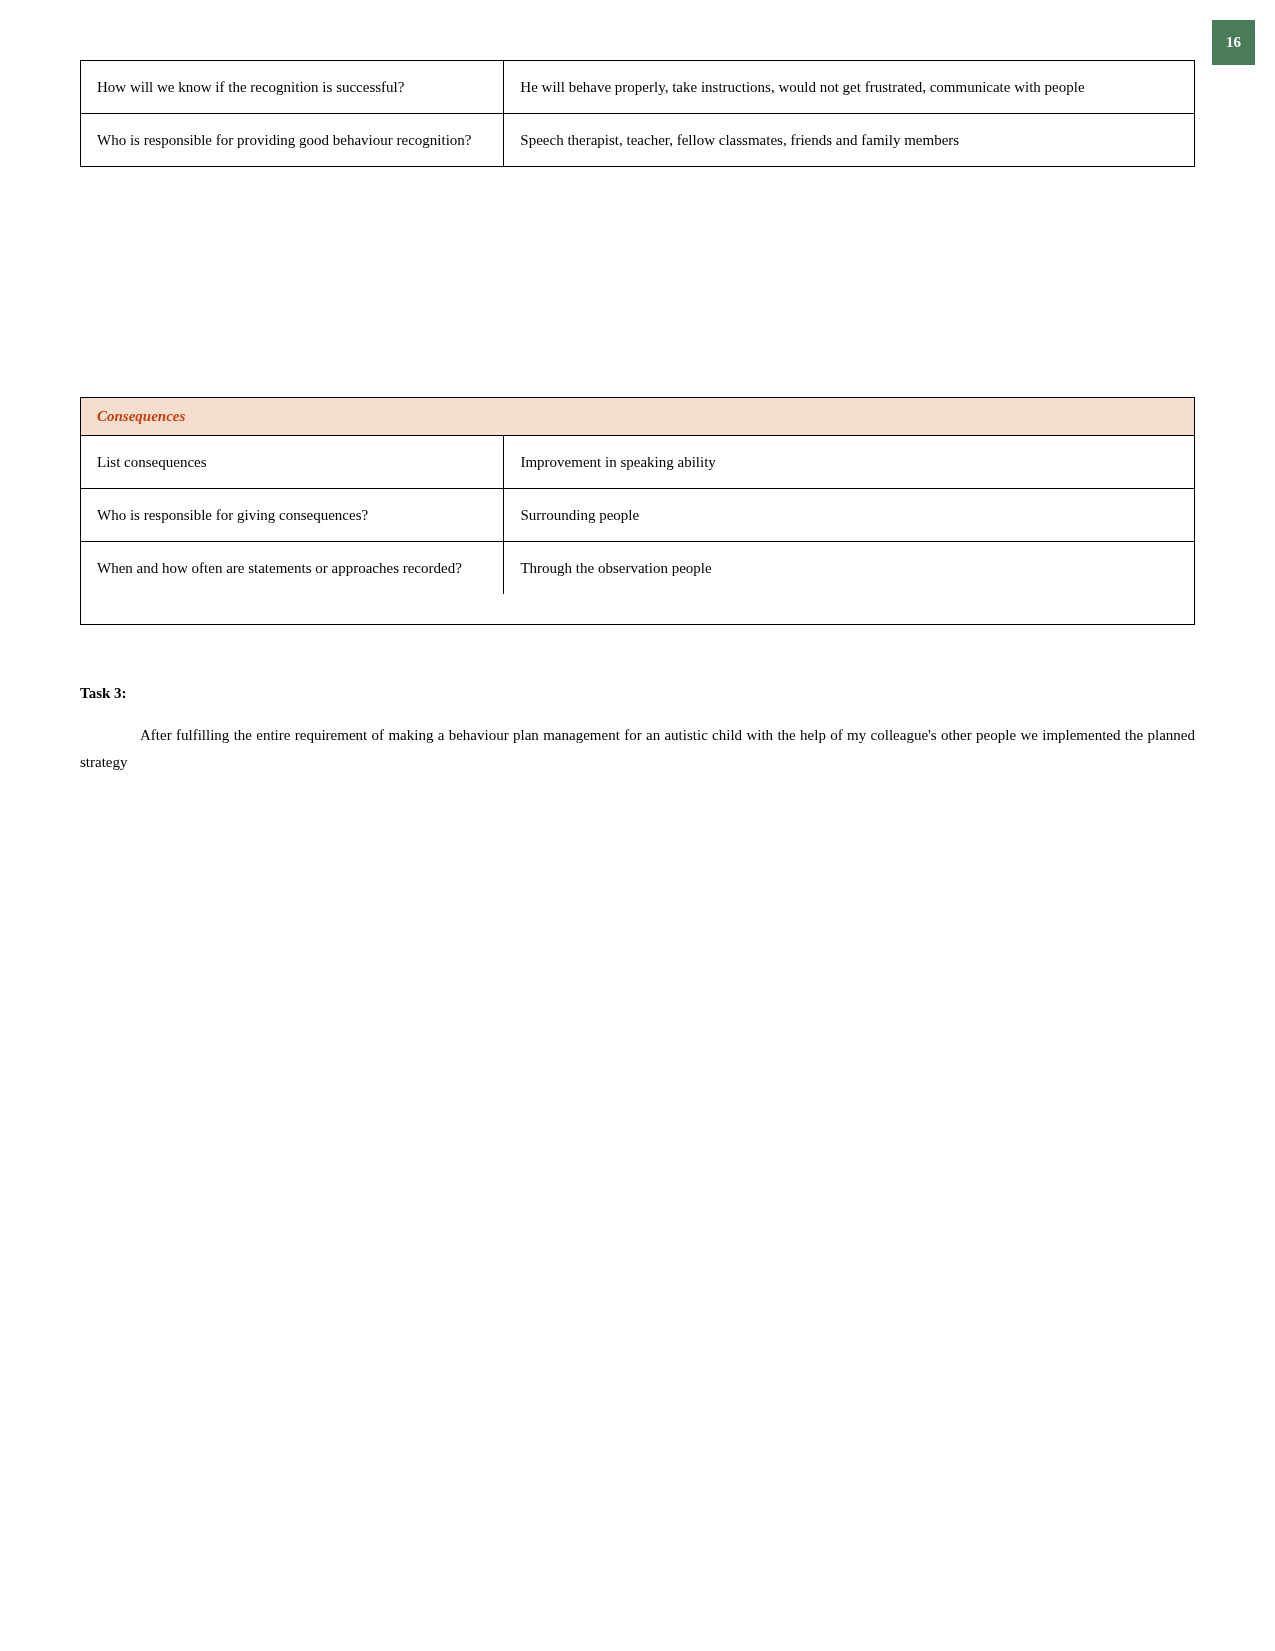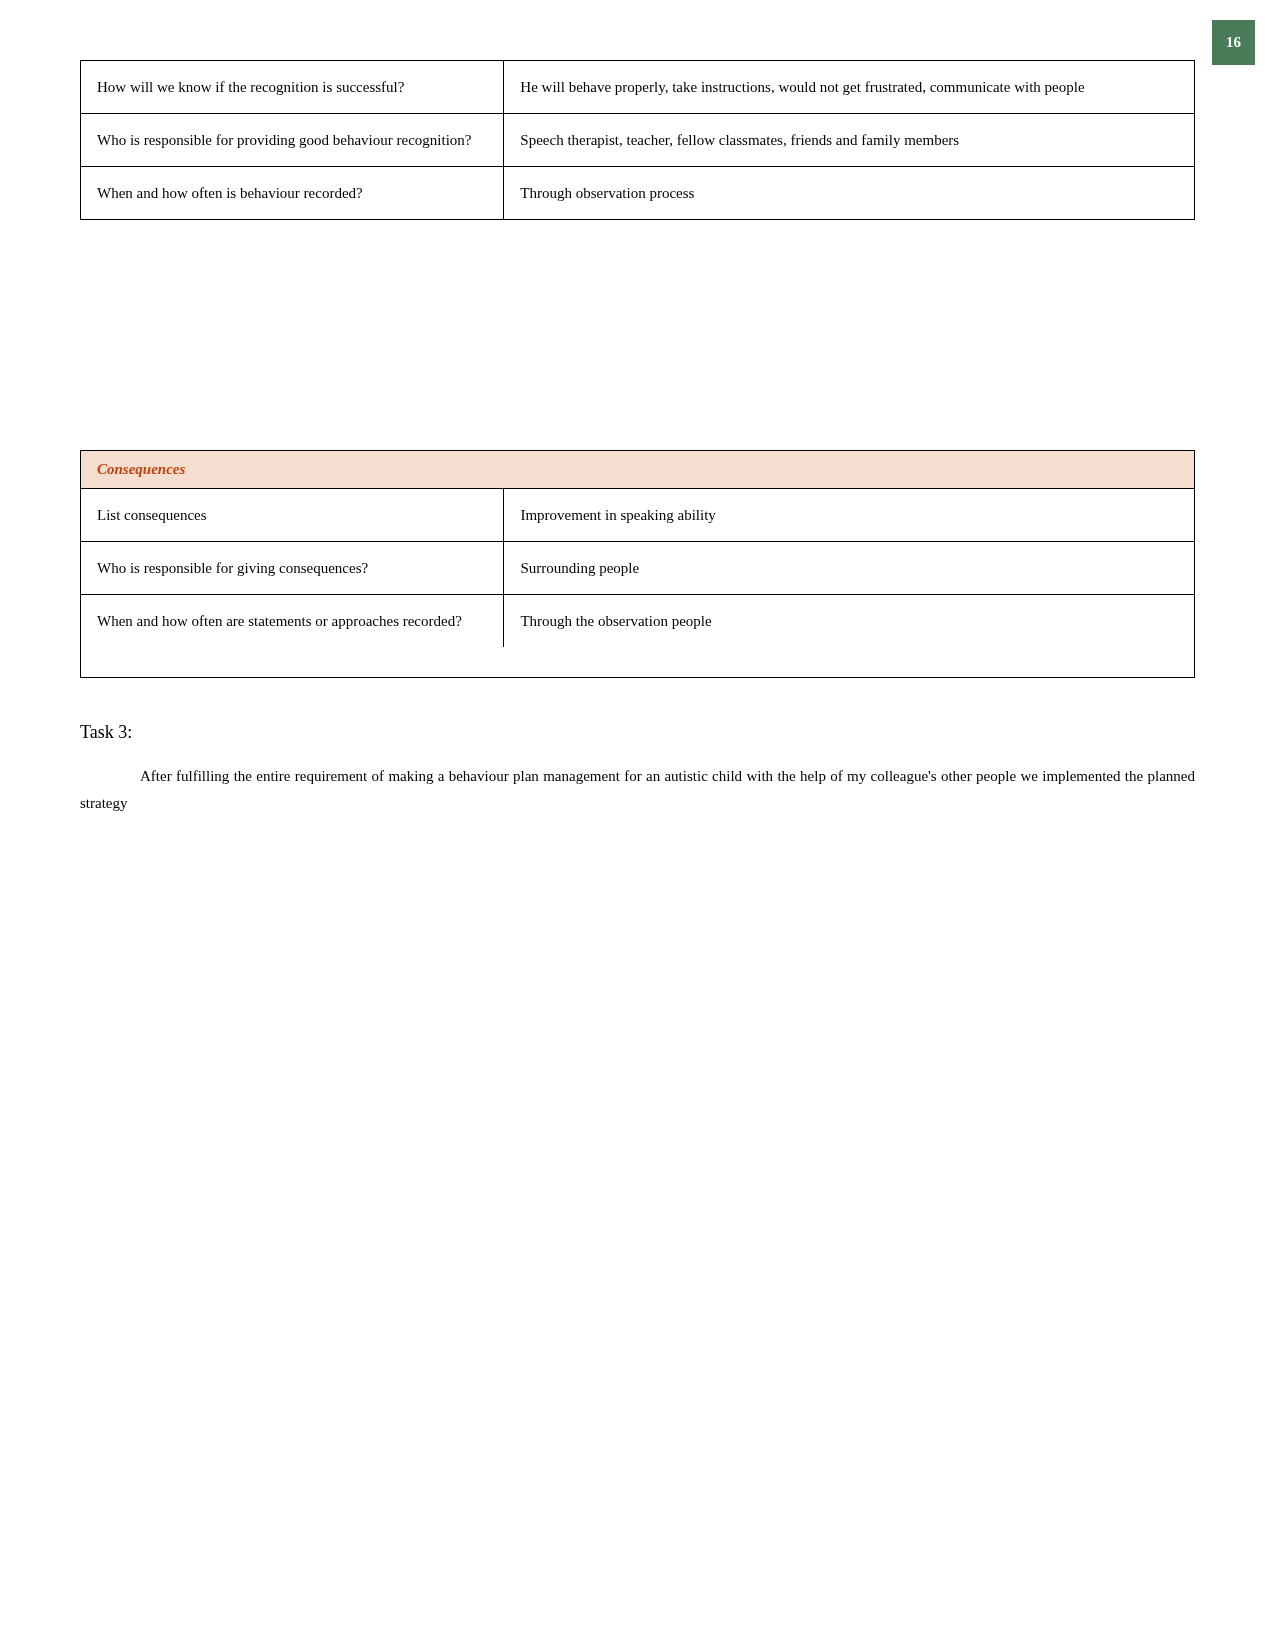--- a/index.html
+++ b/index.html
@@ -81,24 +81,24 @@
 
     .spacer {
       height: 40px;
     }
 
     .spacer-large {
       height: 200px;
     }
 
     .task-heading {
-      font-weight: normal;
-      font-size: 18px;
+      font-weight: bold;
+      font-size: 15px;
       margin-bottom: 20px;
-      margin-top: 4px;
+      margin-top: 20px;
     }
 
     .step-heading {
       font-weight: bold;
       font-size: 17px;
       margin-bottom: 20px;
     }
 
     .paragraph {
       text-indent: 60px;
@@ -128,24 +128,20 @@
   <table class="data-table">
     <tbody>
       <tr>
         <td>How will we know if the recognition is successful?</td>
         <td>He will behave properly, take instructions, would not get frustrated, communicate with people</td>
       </tr>
       <tr>
         <td>Who is responsible for providing good behaviour recognition?</td>
         <td>Speech therapist, teacher, fellow classmates, friends and family members</td>
       </tr>
-      <tr>
-        <td>When and how often is behaviour recorded?</td>
-        <td>Through observation process</td>
-      </tr>
     </tbody>
   </table>
 
   <div class="spacer-large"></div>
 
   <div class="consequences-wrapper">
     <div class="header-row">
       <span style="font-style:italic; font-weight:bold; color:#c2410c;">Consequences</span>
     </div>
     <table class="consequences-table" style="border:none;">

